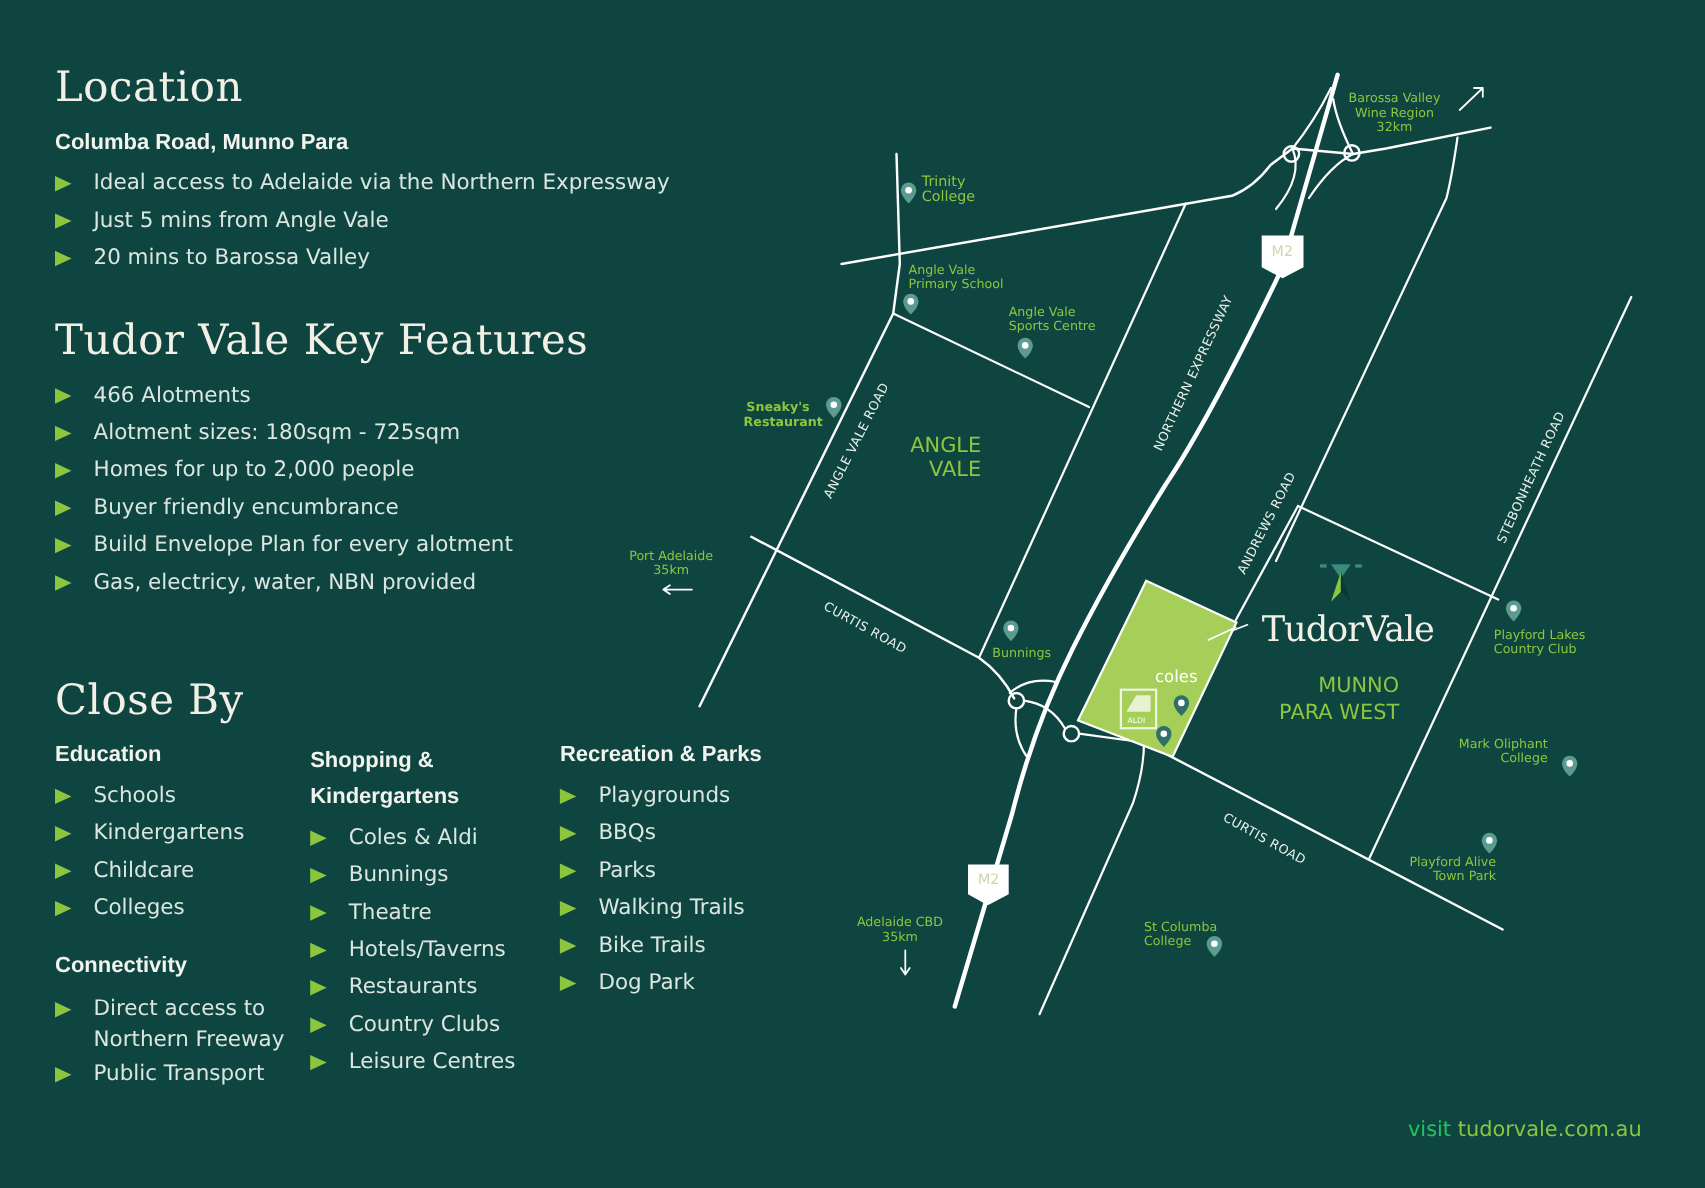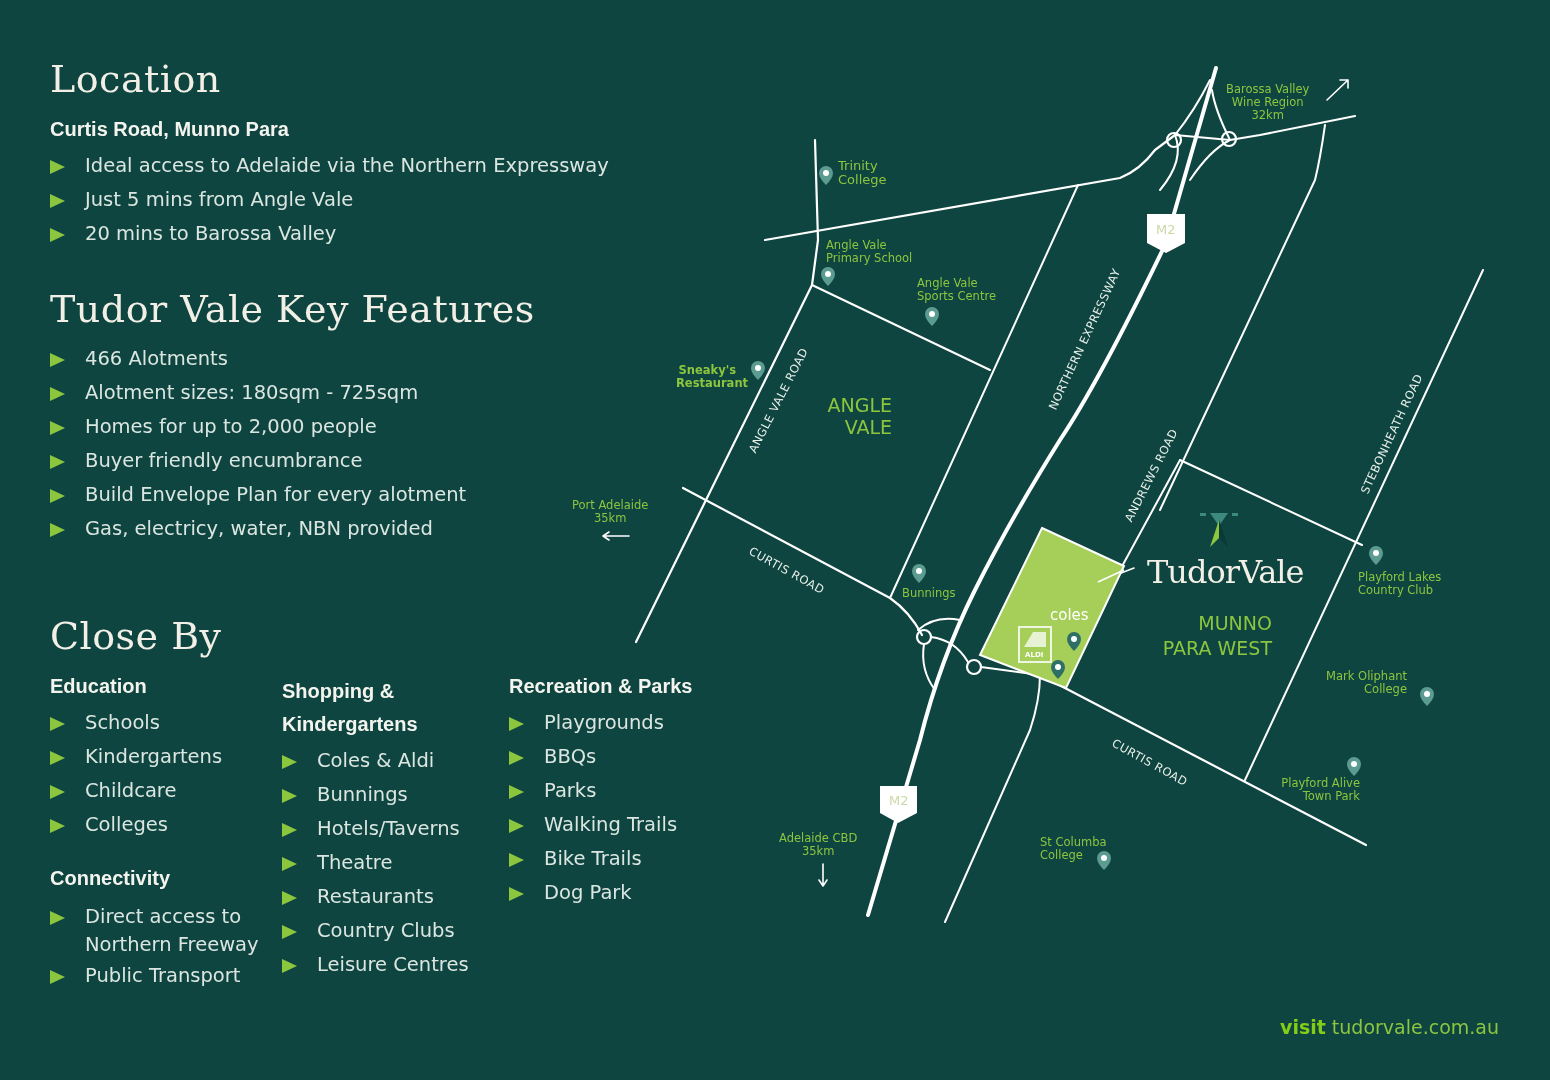--- a/index.html
+++ b/index.html
@@ -8,29 +8,29 @@
   .sub{position:absolute;font-family:"Liberation Sans",sans-serif;font-weight:bold;font-size:20px;color:#f4f4ee;}
   ul.bl{position:absolute;list-style:none;margin:0;padding:0;}
   ul.bl li{position:relative;padding-left:35px;font-size:19.5px;color:#dbe6e1;line-height:34px;font-family:"DejaVu Sans",sans-serif;}
   ul.bl li::before{content:"";position:absolute;left:0;top:11px;width:0;height:0;border-top:7px solid transparent;border-bottom:7px solid transparent;border-left:15px solid #8cc63f;}
   ul.bl li .wrap{display:block;line-height:28px;padding-top:3px;}
   .maplabel{position:absolute;font-family:"DejaVu Sans",sans-serif;font-size:11.5px;color:#8cc63f;line-height:13px;white-space:nowrap;}
   .region{position:absolute;font-family:"DejaVu Sans",sans-serif;font-size:19px;color:#8cc63f;text-align:right;line-height:22px;}
   .road{position:absolute;font-family:"DejaVu Sans",sans-serif;font-size:11.5px;color:#e8efe9;white-space:nowrap;letter-spacing:0.5px;transform-origin:left center;}
   .brand{position:absolute;font-family:"DejaVu Serif","Liberation Serif",serif;font-size:32px;color:#f2f0e6;letter-spacing:-1px;text-align:center;}
   .footer{position:absolute;left:1280px;top:1016px;font-family:"DejaVu Sans",sans-serif;font-size:19px;}
-  .footer .v{color:#84cc16;font-weight:bold;}
+  .footer .v{color:#22c55e;font-weight:normal;}
   .footer .u{color:#8cc63f;}
   svg.map{position:absolute;left:0;top:0;}
 </style>
 </head>
 <body>
 
 <div class="h1" style="left:50px;top:57px;">Location</div>
-<div class="sub" style="left:50px;top:118px;">Curtis Road, Munno Para</div>
+<div class="sub" style="left:50px;top:118px;">Columba Road, Munno Para</div>
 <ul class="bl" style="left:50px;top:149px;">
   <li>Ideal access to Adelaide via the Northern Expressway</li>
   <li>Just 5 mins from Angle Vale</li>
   <li>20 mins to Barossa Valley</li>
 </ul>
 
 <div class="h1" style="left:50px;top:287px;">Tudor Vale Key Features</div>
 <ul class="bl" style="left:50px;top:342px;">
   <li>466 Alotments</li>
   <li>Alotment sizes: 180sqm - 725sqm</li>
@@ -58,22 +58,22 @@
   <li>Public Transport</li>
 </ul>
 
 <div class="sub" style="left:282px;top:675px;line-height:33px;">
   <div>Shopping &amp;</div>
   <div>Kindergartens</div>
 </div>
 <ul class="bl" style="left:282px;top:744px;">
   <li>Coles &amp; Aldi</li>
   <li>Bunnings</li>
+  <li>Theatre</li>
   <li>Hotels/Taverns</li>
-  <li>Theatre</li>
   <li>Restaurants</li>
   <li>Country Clubs</li>
   <li>Leisure Centres</li>
 </ul>
 
 <div class="sub" style="left:509px;top:675px;">Recreation &amp; Parks</div>
 <ul class="bl" style="left:509px;top:706px;">
   <li>Playgrounds</li>
   <li>BBQs</li>
   <li>Parks</li>
@@ -240,21 +240,21 @@
 <div class="maplabel" style="left:917px;top:277px;">
   <div>Angle Vale</div>
   <div>Sports Centre</div>
 </div>
 <div class="maplabel" style="left:676px;top:364px;text-align:right;width:60px;font-weight:bold;">
   <div>Sneaky's</div>
   <div>Restaurant</div>
 </div>
 <div class="maplabel" style="left:902px;top:587px;">Bunnings</div>
 <div class="maplabel" style="left:1050px;top:609px;color:#ffffff;font-size:15px;">coles</div>
-<div class="maplabel" style="left:1025px;top:649px;color:#ffffff;font-size:7px;font-weight:bold;">ALDI</div>
+<div class="maplabel" style="left:1025px;top:649px;color:#ffffff;font-size:7px;font-weight:normal;">ALDI</div>
 <div class="maplabel" style="left:1358px;top:571px;">
   <div>Playford Lakes</div>
   <div>Country Club</div>
 </div>
 <div class="maplabel" style="left:1322px;top:670px;text-align:right;width:85px;">
   <div>Mark Oliphant</div>
   <div>College</div>
 </div>
 <div class="maplabel" style="left:1280px;top:777px;text-align:right;width:80px;">
   <div>Playford Alive</div>

